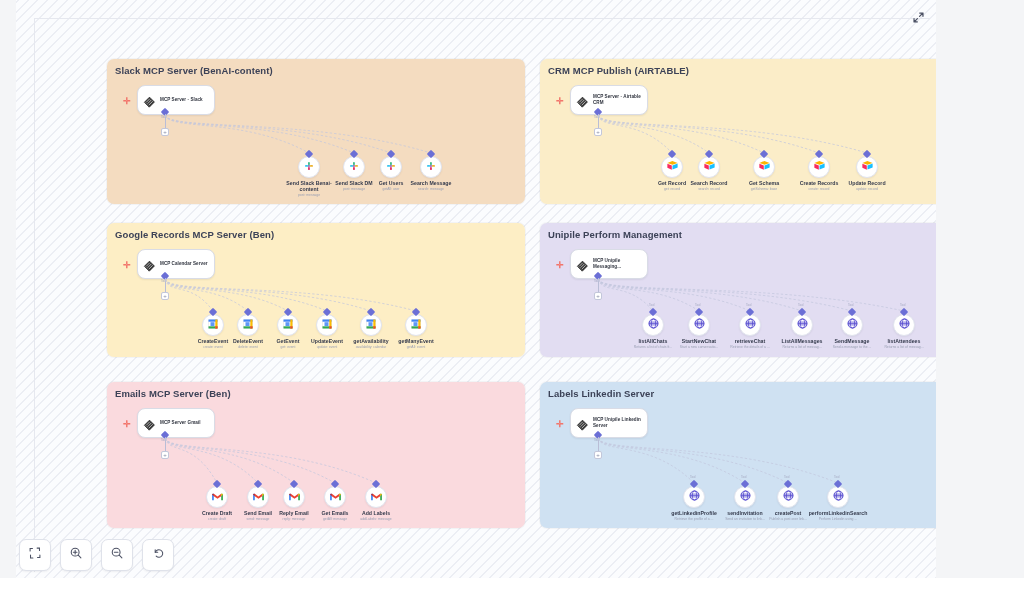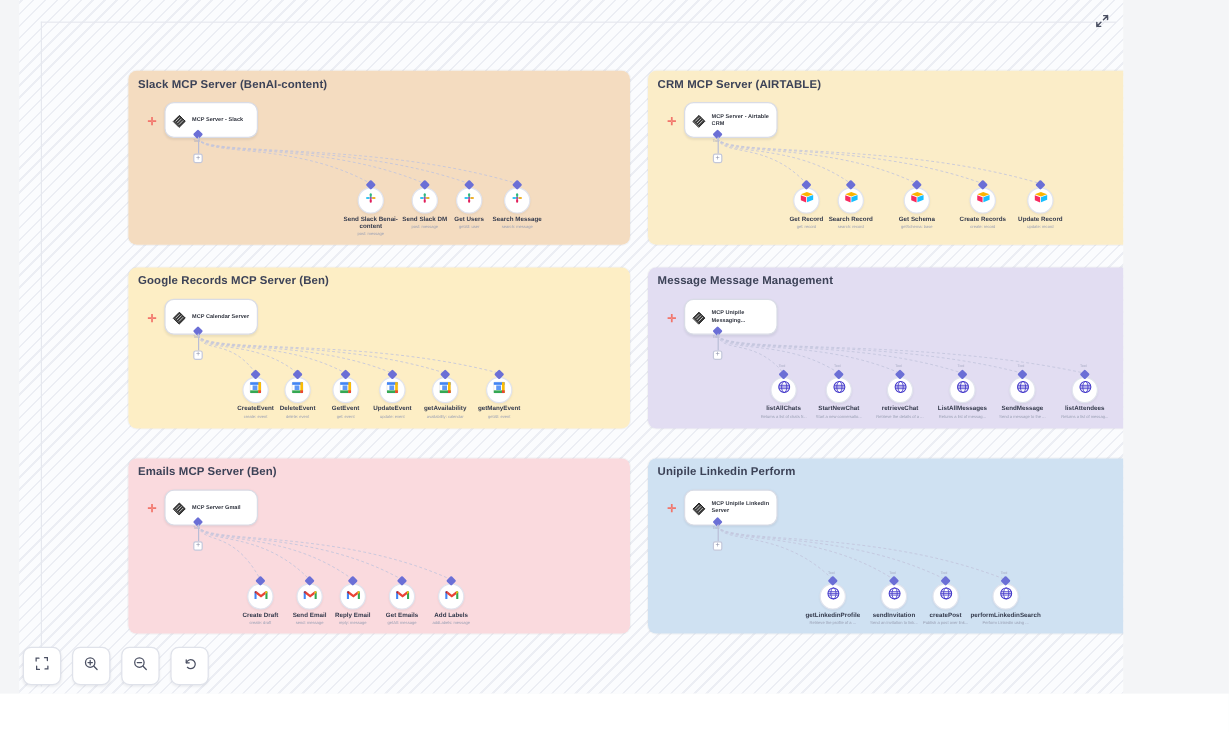--- a/index.html
+++ b/index.html
@@ -194,21 +194,21 @@
    <rect x="13.8" y="10.2" width="6.2" height="3.4" rx="1.7" fill="#ECB22E"></rect>
    <rect x="10.2" y="13.8" width="3.4" height="6.2" rx="1.7" fill="#E01E5A"></rect>
    <rect x="10.2" y="10.2" width="3.4" height="3.4" fill="#8d54a8"></rect>
   </svg></span>
        </div>
        <div class="tname">Search Message</div>
        <div class="tdesc">search: message</div>
         </div>
       </div>
       <div class="group" style="left: 524px; top: 59px; width: 410px; height: 145px; background: rgb(251, 237, 200);">
-        <div class="group-title">CRM MCP Server (AIRTABLE)</div>
+        <div class="group-title">CRM MCP Publish (AIRTABLE)</div>
         <div class="group-plus" style="left: 16px; top: 38px;">✛</div>
         <div class="srv" style="left: 30px; top: 26px; width: 78px; height: 30px;">
           <span class="mcp-ico"><svg viewBox="0 0 24 24" width="13" height="13">
     <g stroke="#222" stroke-width="1.5" fill="none" stroke-linecap="round">
       <path d="M3 13 L12 4 L21 13 L12 22 Z" fill="#3a3a3a" stroke="#222"></path>
       <path d="M6.5 13 L12 7.5 M9 15.5 L15 9.5 M11.5 18 L17.5 12" stroke="#fff" stroke-width="1.1"></path>
     </g>
             </svg></span>
     <span class="srv-lbl">MCP Server - Airtable CRM</span>
         </div>
@@ -393,21 +393,21 @@
    <rect x="16.6" y="3" width="4.4" height="18" fill="#FBBC04"></rect>
    <rect x="16.6" y="16.6" width="4.4" height="4.4" fill="#EA4335"></rect>
    <rect x="7" y="8.4" width="8" height="7.6" fill="#4285F4" opacity=".85"></rect>
   </svg></span>
        </div>
        <div class="tname">getManyEvent</div>
        <div class="tdesc">getAll: event</div>
         </div>
       </div>
       <div class="group" style="left: 524px; top: 223px; width: 410px; height: 134px; background: rgb(226, 221, 242);">
-        <div class="group-title">Message Message Management</div>
+        <div class="group-title">Unipile Perform Management</div>
         <div class="group-plus" style="left: 16px; top: 38px;">✛</div>
         <div class="srv" style="left: 30px; top: 26px; width: 78px; height: 30px;">
           <span class="mcp-ico"><svg viewBox="0 0 24 24" width="13" height="13">
     <g stroke="#222" stroke-width="1.5" fill="none" stroke-linecap="round">
       <path d="M3 13 L12 4 L21 13 L12 22 Z" fill="#3a3a3a" stroke="#222"></path>
       <path d="M6.5 13 L12 7.5 M9 15.5 L15 9.5 M11.5 18 L17.5 12" stroke="#fff" stroke-width="1.1"></path>
     </g>
             </svg></span>
     <span class="srv-lbl">MCP Unipile Messaging...</span>
         </div>
@@ -600,21 +600,21 @@
    <path d="M5.2 7.4 L5.2 15 L2 15 L2 4.6 Z" fill="#C5221F" opacity=".0"></path>
    <path d="M2 4.4 L5.2 7.4 L5.2 3 L3.2 3 Z" fill="#C5221F"></path>
    <path d="M22 4.4 L18.8 7.4 L18.8 3 L20.8 3 Z" fill="#FBBC04"></path>
   </svg></span>
        </div>
        <div class="tname">Add Labels</div>
        <div class="tdesc">addLabels: message</div>
         </div>
       </div>
       <div class="group" style="left: 524px; top: 382px; width: 410px; height: 146px; background: rgb(207, 225, 242);">
-        <div class="group-title">Unipile Linkedin Perform</div>
+        <div class="group-title">Labels Linkedin Server</div>
         <div class="group-plus" style="left: 16px; top: 38px;">✛</div>
         <div class="srv" style="left: 30px; top: 26px; width: 78px; height: 30px;">
           <span class="mcp-ico"><svg viewBox="0 0 24 24" width="13" height="13">
     <g stroke="#222" stroke-width="1.5" fill="none" stroke-linecap="round">
       <path d="M3 13 L12 4 L21 13 L12 22 Z" fill="#3a3a3a" stroke="#222"></path>
       <path d="M6.5 13 L12 7.5 M9 15.5 L15 9.5 M11.5 18 L17.5 12" stroke="#fff" stroke-width="1.1"></path>
     </g>
             </svg></span>
     <span class="srv-lbl">MCP Unipile Linkedin Server</span>
         </div>

